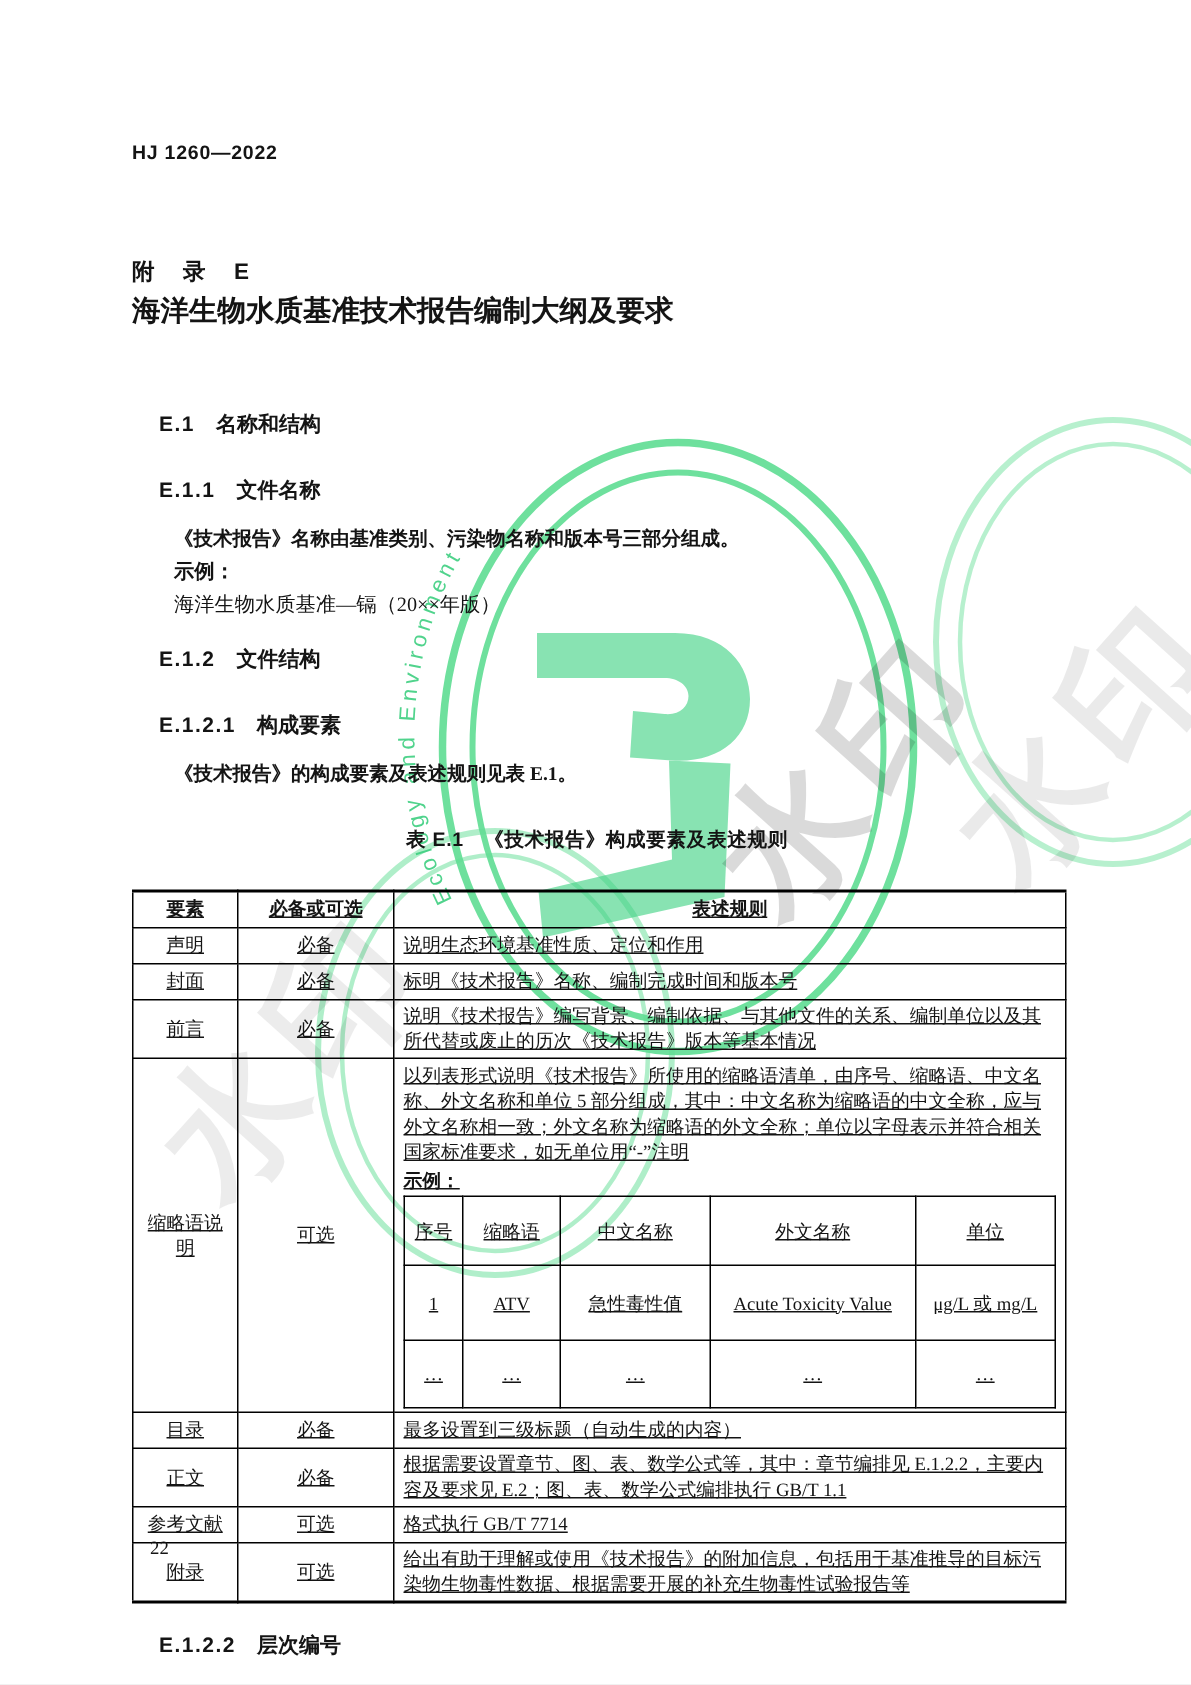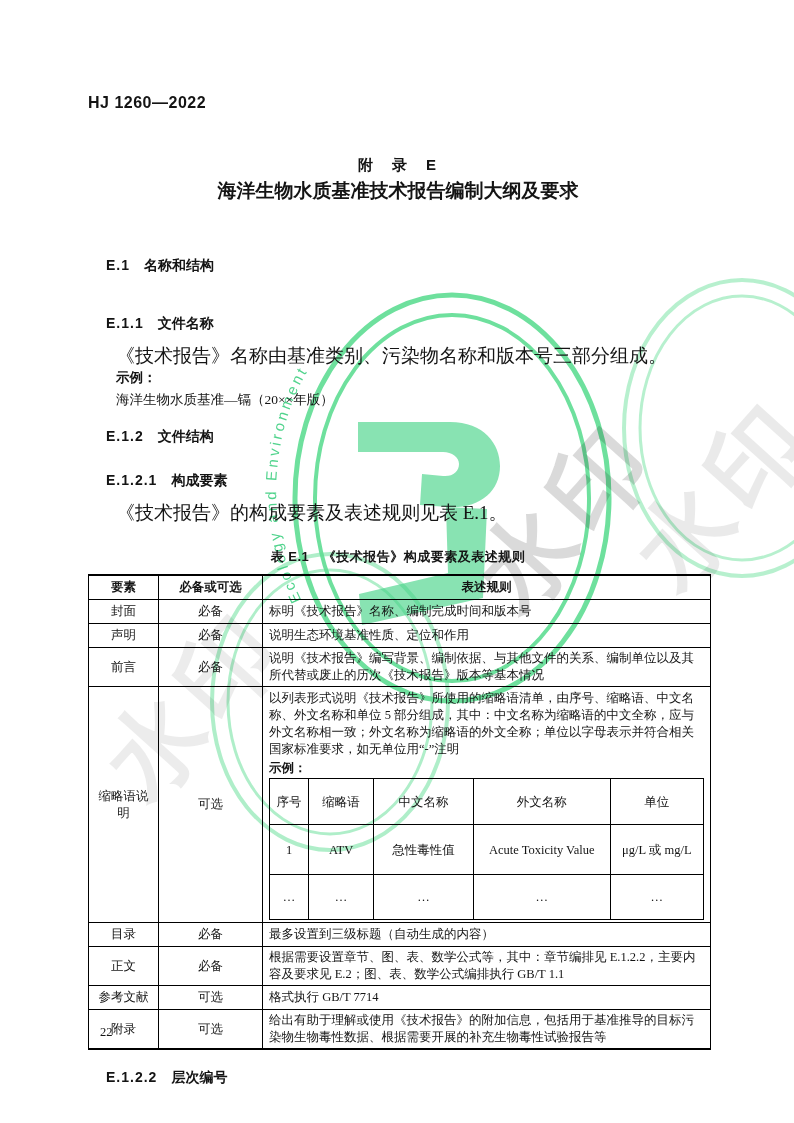--- a/index.html
+++ b/index.html
@@ -14,48 +14,48 @@
   .wm-layer{position:absolute; inset:0; z-index:0; pointer-events:none;}
   .wm-stamp{
     position:absolute; font-family:"Liberation Sans","DejaVu Sans",sans-serif;
     font-weight:700; font-size:96px; letter-spacing:10px; color:#000;
     white-space:nowrap; transform-origin:center;
   }
   
   .content{position:relative; z-index:1;}
   .doc-header{
     font-family:"Liberation Sans","DejaVu Sans",sans-serif;
-    font-weight:700; font-size:16px; letter-spacing:.5px;
-  }
-  .title-block{ text-align:center; margin-top:40px; line-height:26px;
+    font-weight:700; font-size:13px; letter-spacing:.5px;
+  }
+  .title-block{ text-align:left; margin-top:60px; line-height:26px;
     font-family:"Liberation Sans","DejaVu Sans",sans-serif; font-weight:700;}
   .title-block .t1{font-size:15px; letter-spacing:2px;}
   .title-block .t2{font-size:14px;}
   .title-block .t3{font-size:19px;}
   .h2,.h3{
     font-family:"Liberation Sans","DejaVu Sans",sans-serif;
     font-weight:700; font-size:14px; line-height:18px;padding-left:18px;
   }
   .h2{margin-top:52px;}
-  .h3{margin-top:40px;}
+  .h3{margin-top:26px;}
   .hnum{margin-right:14px; letter-spacing:1px;}
-  .para{font-size:19px; line-height:22px; margin-top:13px; padding-left:28px;}
+  .para{font-size:13px; line-height:22px; margin-top:13px; padding-left:28px;font-weight:bold;}
   .para.tight{margin-top:8px;}
   .bold{font-weight:700; font-family:"Liberation Sans","DejaVu Sans",sans-serif;}
   .example-line{font-size:13.5px; line-height:22px; padding-left:28px;}
   .tbl-caption{
     text-align:center; font-weight:700; font-size:13px; margin-top:24px;
     font-family:"Liberation Sans","DejaVu Sans",sans-serif; letter-spacing:.5px;
   }
   
   table.main{
-    width:622px; margin-top:8px; border-collapse:collapse; table-layout:fixed;
+    width:622px; margin-top:24px; border-collapse:collapse; table-layout:fixed;
     font-size:12.5px; line-height:17px;
     border-top:2.2px solid #000; border-bottom:2.2px solid #000;
-    border-left:1.2px solid #000; border-right:1.2px solid #000;
+    border-left:1.2px solid #000; border-right:1.2px solid #000;text-decoration:underline;
   }
   table.main th, table.main td{
     border:1px solid #000; padding:2px 6px; vertical-align:middle;
     background:transparent; word-break:break-all;
   }
   table.main thead th{
     font-weight:700; text-align:center; height:19px;
     border-bottom:1.6px solid #000;
     font-family:"Liberation Sans","DejaVu Sans",sans-serif;
   }
@@ -163,28 +163,28 @@
         </colgroup>
       <thead>
         <tr>
           <th>要素</th>
           <th>必备或可选</th>
           <th>表述规则</th>
         </tr>
       </thead>
       <tbody>
         <tr class="short">
+          <td class="c-center">声明</td>
+          <td class="c-center">必备</td>
+          <td class="c-rule">说明生态环境基准性质、定位和作用</td>
+        </tr>
+        <tr class="short">
           <td class="c-center">封面</td>
           <td class="c-center">必备</td>
           <td class="c-rule">标明《技术报告》名称、编制完成时间和版本号</td>
-        </tr>
-        <tr class="short">
-          <td class="c-center">声明</td>
-          <td class="c-center">必备</td>
-          <td class="c-rule">说明生态环境基准性质、定位和作用</td>
         </tr>
         <tr>
           <td class="c-center">前言</td>
           <td class="c-center">必备</td>
           <td class="c-rule">说明《技术报告》编写背景、编制依据、与其他文件的关系、编制单位以及其所代替或废止的历次《技术报告》版本等基本情况</td>
         </tr>
         <tr>
           <td class="c-center">缩略语说明</td>
           <td class="c-center">可选</td>
           <td class="c-rule">

